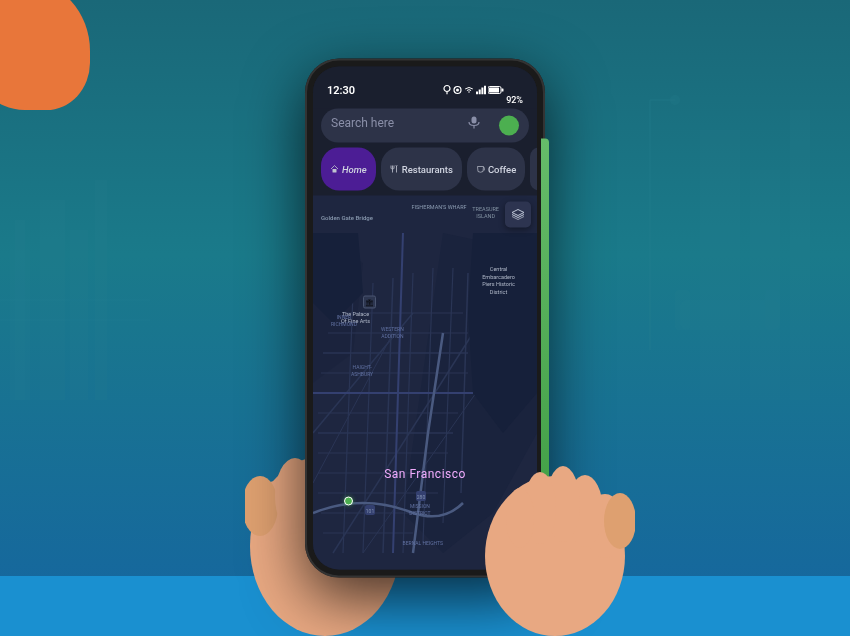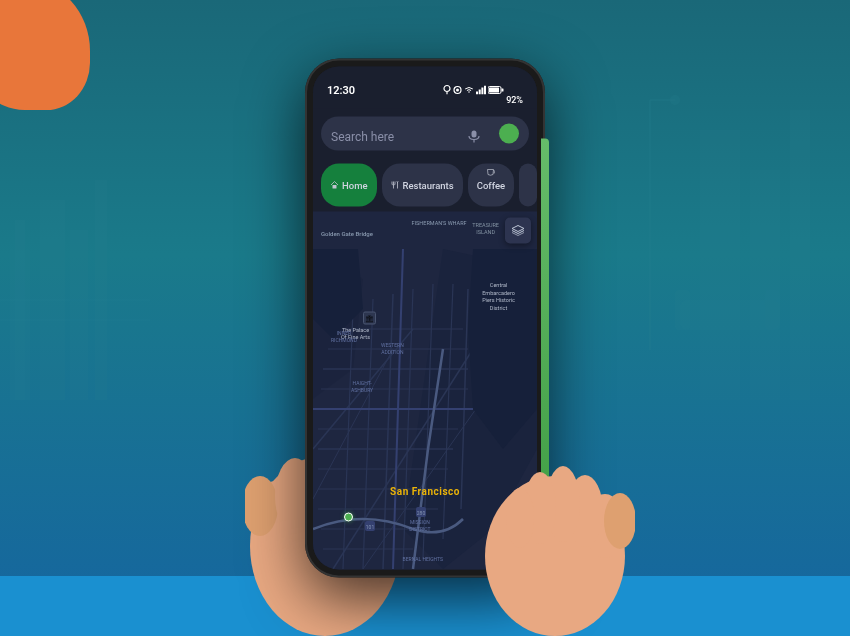--- a/index.html
+++ b/index.html
@@ -157,54 +157,54 @@
 
         <svg width="16" height="9" viewBox="0 0 16 9">
             <rect x="0" y="1" width="13" height="7" rx="1.5" fill="none" stroke="#fff" stroke-width="1"></rect>
             <rect x="13.5" y="3" width="2" height="3" rx="0.5" fill="#fff"></rect>
             <rect x="1" y="2" width="10" height="5" rx="0.5" fill="#fff"></rect>
           </svg>
         <span style="font-size:9px; color:#fff; font-weight:500;margin-top:20px;">92%</span>
       </div>
     </div>
 
-    <div style="margin:8px 8px; background:#2d3348; border-radius:22px; display:flex; align-items:flex-end; padding:7px 10px; gap:18px;">
+    <div style="margin:0 8px; background:#2d3348; border-radius:22px; display:flex; align-items:flex-start; padding:7px 10px; gap:18px;">
       <span style="flex:1; color:#8a8fa8; font-size:12px;">Search here</span>
 
       <svg width="14" height="14" viewBox="0 0 14 14">
         <rect x="4.5" y="1" width="5" height="7" rx="2.5" fill="#8a8fa8"></rect>
         <path d="M2 6.5 Q2 10 7 10 Q12 10 12 6.5" stroke="#8a8fa8" stroke-width="1.2" fill="none"></path>
         <line x1="7" y1="10" x2="7" y2="13" stroke="#8a8fa8" stroke-width="1.2"></line>
       </svg>
       <div style="width:20px; height:20px; background:#4caf50; border-radius:50%;"></div>
     </div>
 
     <div style="display:flex; gap:5px; padding:5px 8px; overflow:hidden;">
 
-      <div style="background:#15803d; border-radius:18px; padding:4px 9px; display:flex; align-items:center; gap:3px; flex-shrink:0; cursor:pointer;">
+      <div style="background:#4c1d95; border-radius:18px; padding:4px 9px; display:flex; align-items:center; gap:3px; flex-shrink:0; cursor:pointer;font-style:italic;">
         <svg width="9" height="9" viewBox="0 0 9 9">
             <path d="M1 4.5 L4.5 1 L8 4.5" stroke="#c0c4d0" stroke-width="0.8" fill="none"></path>
             <rect x="2.5" y="4.5" width="4" height="3.5" rx="0.5" fill="#c0c4d0"></rect>
           </svg>
         <span style="color:#d0d4e0; font-size:9.5px; font-weight:500;">Home</span>
       </div>
 
       <div style="background:#2d3348; border-radius:18px; padding:16px 9px; display:flex; align-items:center; gap:3px; flex-shrink:0; cursor:pointer;">
         <svg width="9" height="9" viewBox="0 0 9 9">
             <line x1="2.5" y1="1" x2="2.5" y2="8" stroke="#c0c4d0" stroke-width="0.8"></line>
             <line x1="1" y1="1" x2="1" y2="4" stroke="#c0c4d0" stroke-width="0.8"></line>
             <line x1="4" y1="1" x2="4" y2="4" stroke="#c0c4d0" stroke-width="0.8"></line>
             <path d="M1 4 Q2.5 5 4 4" stroke="#c0c4d0" stroke-width="0.6" fill="none"></path>
             <line x1="6.5" y1="1" x2="6.5" y2="8" stroke="#c0c4d0" stroke-width="0.8"></line>
             <path d="M5.5 1 Q6.5 3 7.5 1" stroke="#c0c4d0" stroke-width="0.6" fill="none"></path>
           </svg>
         <span style="color:#d0d4e0; font-size:9.5px; font-weight:500;">Restaurants</span>
       </div>
 
-      <div style="background:#2d3348; border-radius:18px; padding:4px 9px; display:flex; align-items:center; gap:3px; flex-shrink:0; cursor:pointer;flex-direction:column;">
+      <div style="background:#2d3348; border-radius:18px; padding:4px 9px; display:flex; align-items:center; gap:3px; flex-shrink:0; cursor:pointer;">
         <svg width="9" height="9" viewBox="0 0 9 9">
             <path d="M1.5 2 L2 7 Q4.5 8.5 7 7 L7.5 2 Z" stroke="#c0c4d0" stroke-width="0.7" fill="none"></path>
             <path d="M7.5 3 Q9 3 9 4.5 Q9 6 7.5 5.5" stroke="#c0c4d0" stroke-width="0.7" fill="none"></path>
           </svg>
         <span style="color:#d0d4e0; font-size:9.5px; font-weight:500;">Coffee</span>
       </div>
 
       <div style="background:#2d3348; border-radius:18px; padding:4px 9px; display:flex; align-items:center; gap:3px; flex-shrink:0; cursor:pointer;">
         
         
@@ -282,21 +282,21 @@
       <div style="position:absolute; top:115px; left:28px; color:#b0b8c8; font-size:5.5px; text-align:center; line-height:1.3;">The Palace<br>Of Fine Arts</div>
 
       <div style="position:absolute; top:70px; right:22px; color:#b0b8c8; font-size:5.5px; text-align:center; line-height:1.4;">Central<br>Embarcadero<br>Piers Historic<br>District</div>
 
       <div style="position:absolute; top:130px; left:68px; color:#6070a0; font-size:5px; text-align:center; line-height:1.3;">WESTERN<br>ADDITION</div>
 
       <div style="position:absolute; top:118px; left:18px; color:#6070a0; font-size:5px; text-align:center; line-height:1.3;">INNER<br>RICHMOND</div>
 
       <div style="position:absolute; top:168px; left:38px; color:#6070a0; font-size:5px; text-align:center; line-height:1.3;">HAIGHT-<br>ASHBURY</div>
 
-      <div style="position:absolute; bottom:110px; left:50%; transform:translateX(-50%); color:#eab308; font-size:10px; font-weight:700; letter-spacing:0.5px; white-space:nowrap;">San Francisco</div>
+      <div style="position:absolute; bottom:110px; left:50%; transform:translateX(-50%); color:#f0abfc; font-size:12px; font-weight:400; letter-spacing:0.5px; white-space:nowrap;">San Francisco</div>
 
       <div style="position:absolute; bottom:75px; left:43%; color:#6070a0; font-size:5px; text-align:center; line-height:1.3;">MISSION<br>DISTRICT</div>
 
       <div style="position:absolute; bottom:45px; left:40%; color:#6070a0; font-size:5px;">BERNAL HEIGHTS</div>
 
       <div style="position:absolute; bottom:85px; left:14%; width:9px; height:9px; background:#4caf50; border-radius:50%; border:1.5px solid #fff; box-shadow:0 0 4px rgba(76,175,80,0.6);"></div>
 
     </div>
   </div>
 </div>

